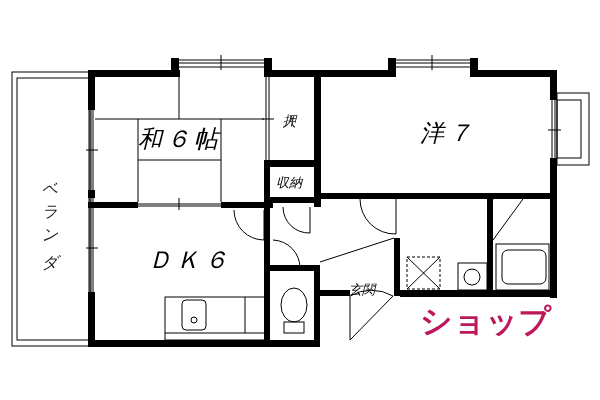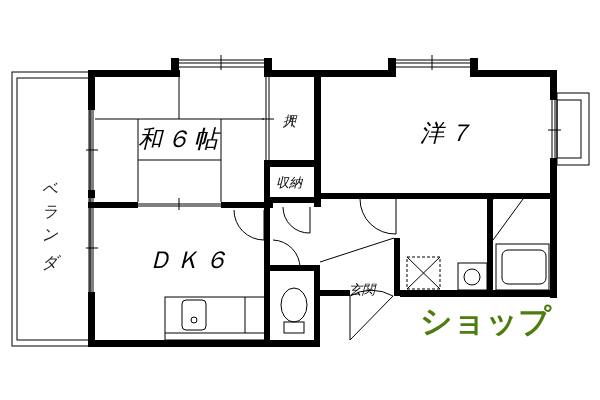--- a/index.html
+++ b/index.html
@@ -2,21 +2,21 @@
 <html><head>
 <meta charset="utf-8">
 <style>
   html,body{margin:0;padding:0;background:#ffffff;}
   body{width:600px;height:400px;overflow:hidden;position:relative;font-family:"DejaVu Sans",sans-serif;}
   #plan{position:absolute;left:0;top:0;width:600px;height:400px;}
   .lbl{position:absolute;color:#000;white-space:nowrap;line-height:1;font-style:italic;}
   .room-big{font-size:24px;letter-spacing:4px;}
   .room-small{font-size:13px;}
   .vert{writing-mode:vertical-rl;font-size:16px;letter-spacing:6px;color:#222;}
-  .wm{position:absolute;color:#4d7c0f;font-weight:bold;white-space:nowrap;font-family:"DejaVu Sans",sans-serif;}
+  .wm{position:absolute;color:#be185d;font-weight:bold;white-space:nowrap;font-family:"DejaVu Sans",sans-serif;}
 </style>
 </head>
 <body>
 
 <svg id="plan" viewBox="0 0 600 400" xmlns="http://www.w3.org/2000/svg">
 
   <g fill="none" stroke="#000" stroke-width="1">
     <rect x="12" y="72" width="79" height="274"></rect>
     <rect x="17" y="78" width="72" height="262"></rect>
   </g>

